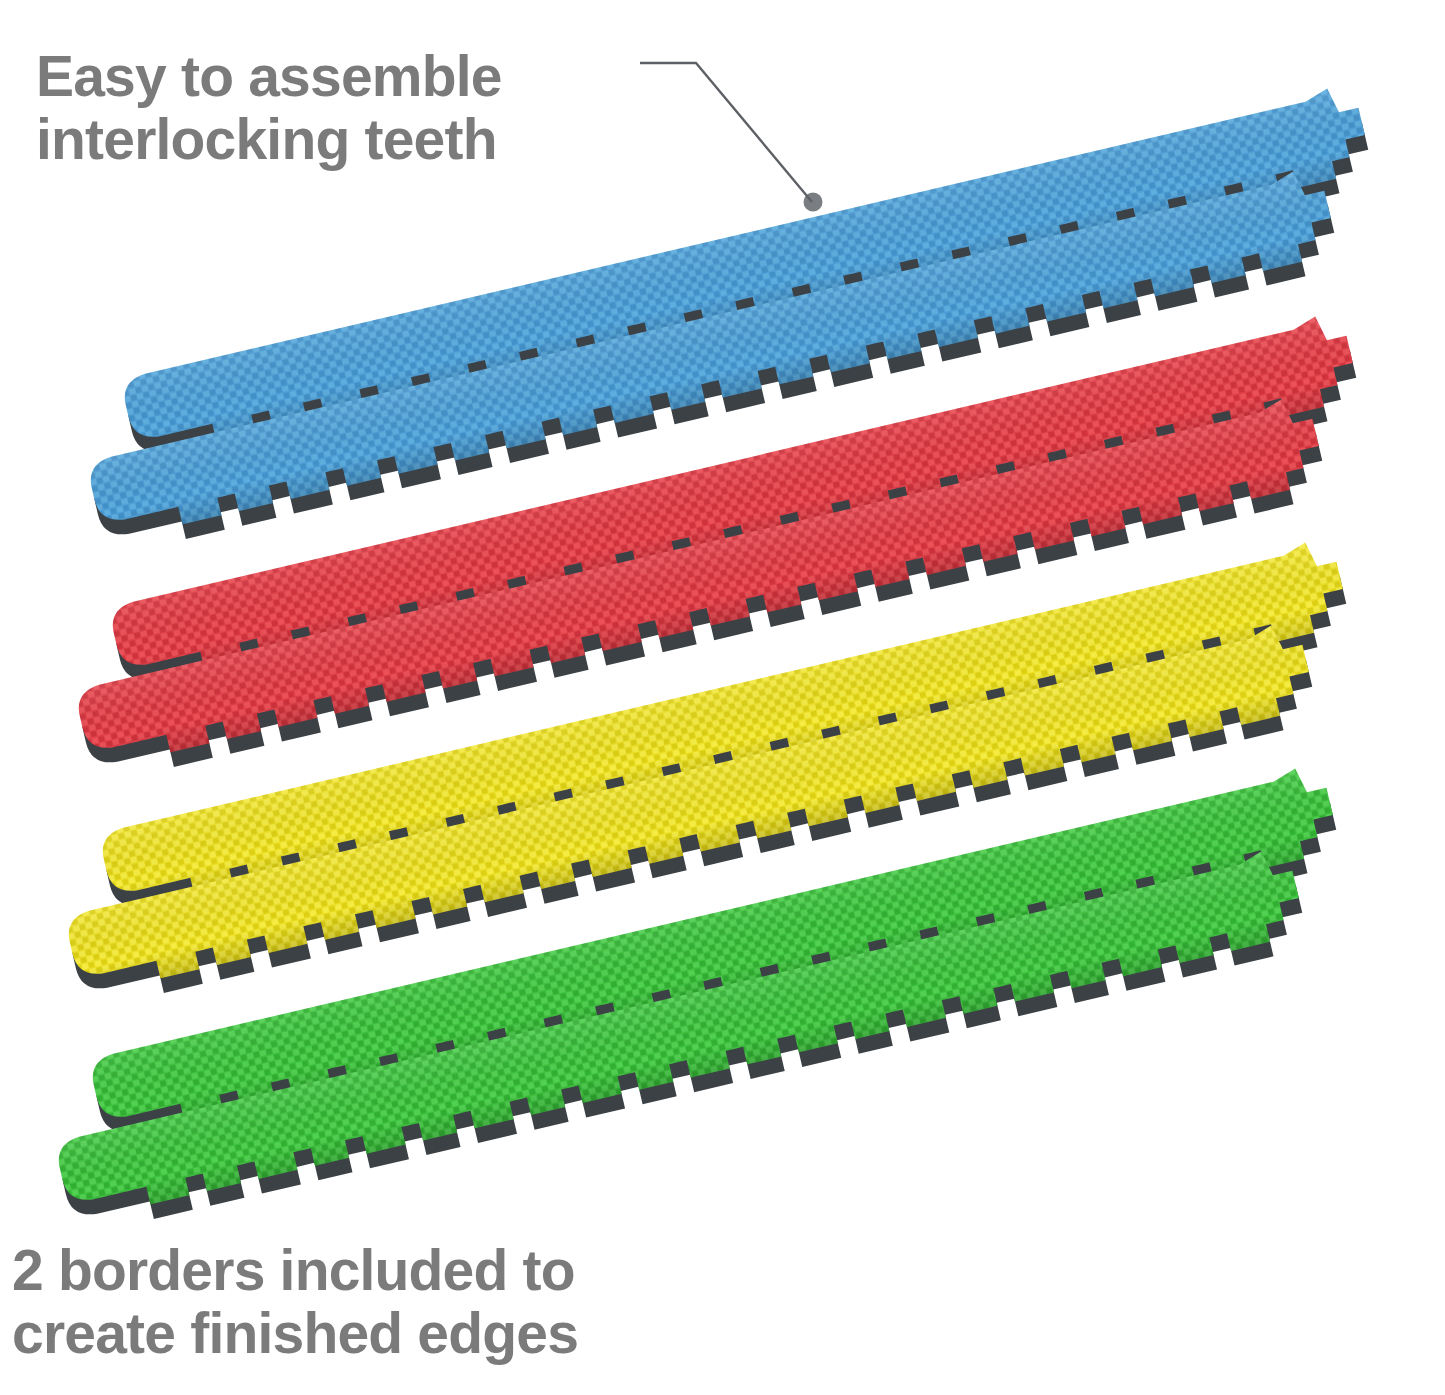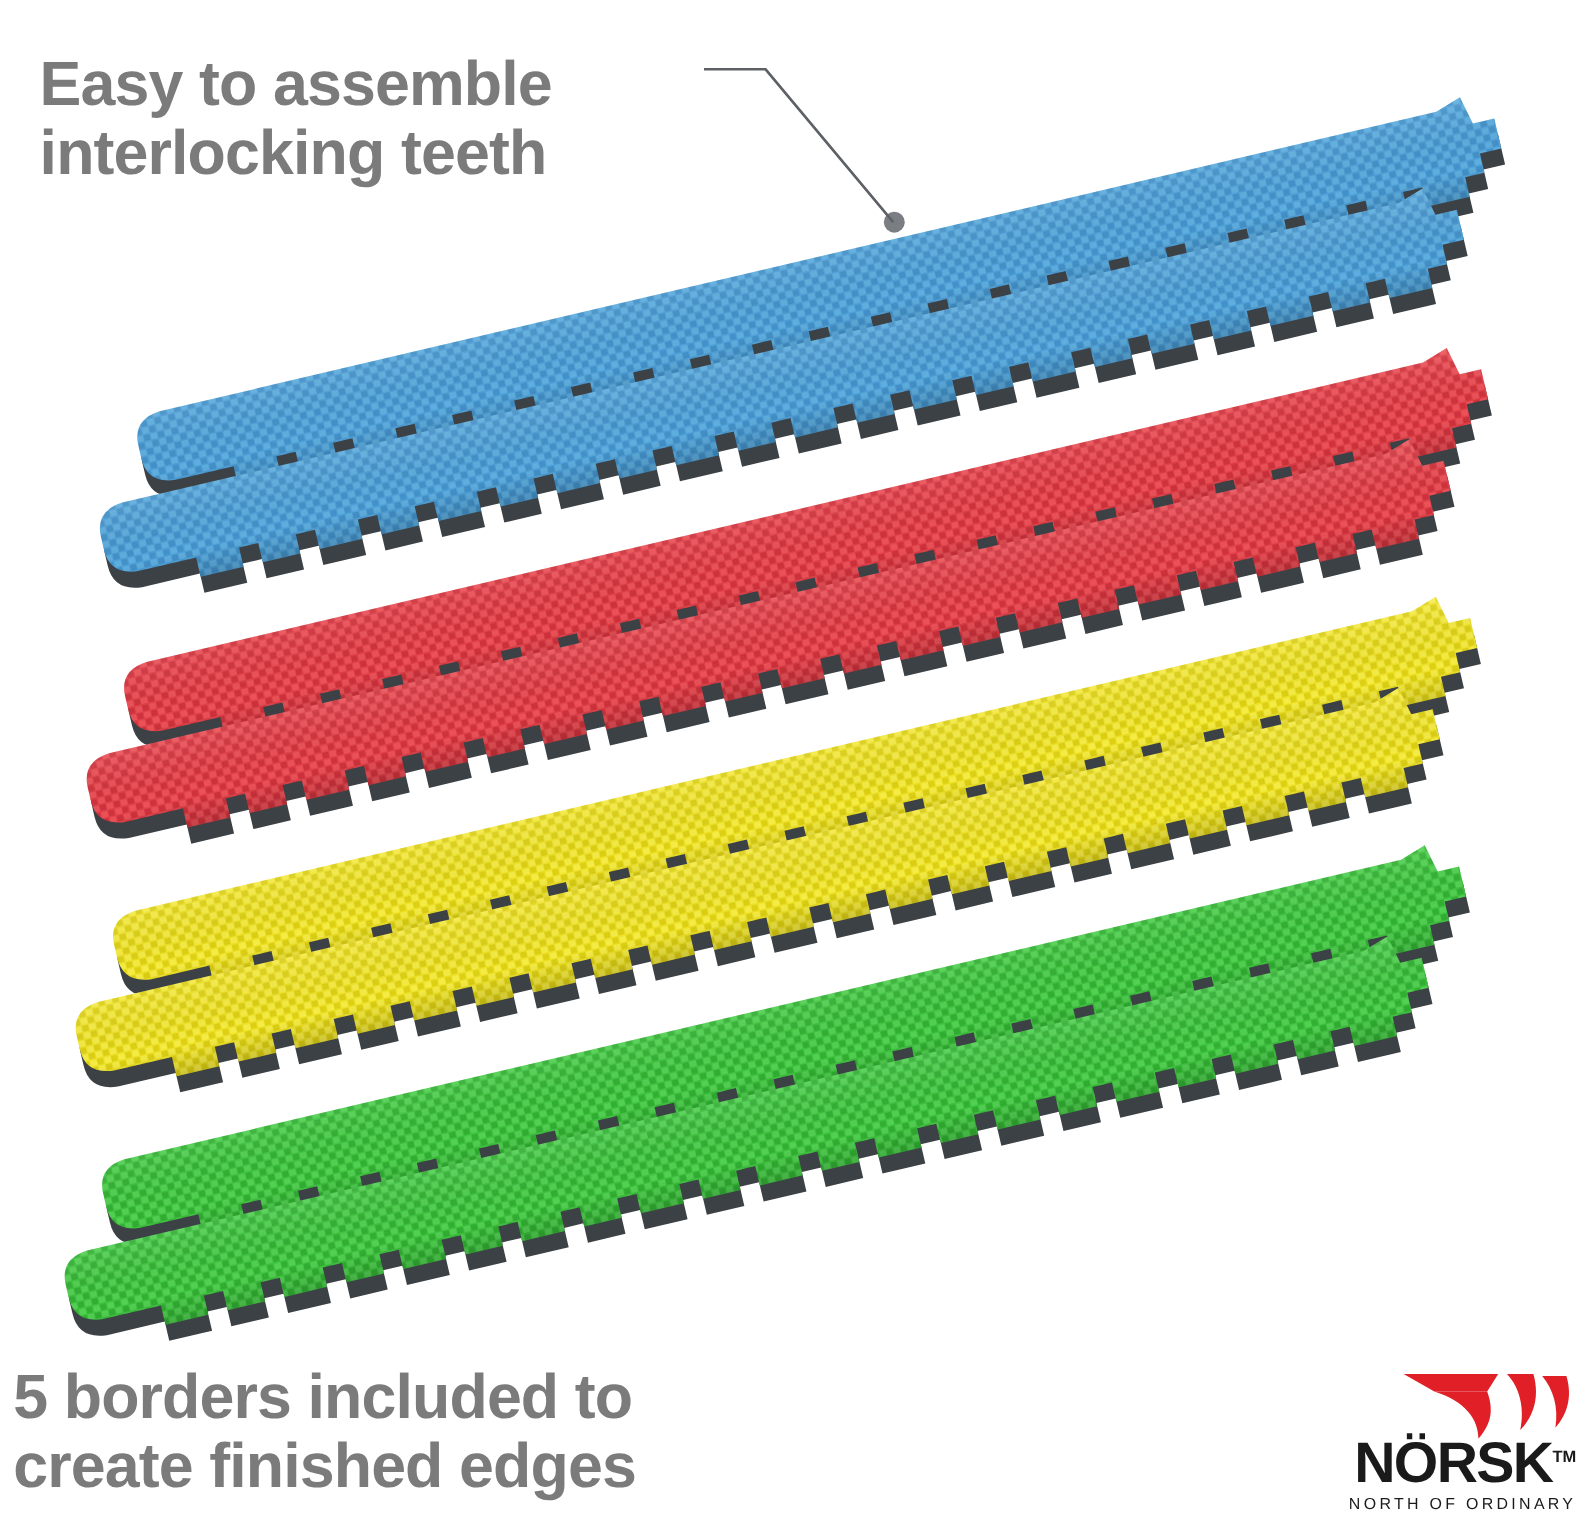--- a/index.html
+++ b/index.html
@@ -222,29 +222,17 @@
     <div class="strip" style="left:52px;top:1135px;transform:rotate(-13.2deg);">
       <svg width="1300" height="190" viewBox="0 0 1300 190">
         <use href="#bp-blue" x="0" y="15" fill="#3c4146"></use>
         <use href="#bp-blue" fill="url(#wv-green)"></use>
         <use href="#bp-blue" fill="url(#gsh-blue2)"></use>
       </svg>
     </div>
 
   </div>
 
-  <div class="callout" id="footline">5 borders included to
+  <div class="callout" id="footline">2 borders included to
 create finished edges</div>
 
-  <div id="logo">
-    <svg id="logo-mark" viewBox="0 0 158 70" width="158" height="70">
-      <g fill="#e01f26">
-        <path d="M2,11 L88,11 L78,27 L30,27 Z"></path>
-        <path d="M30,27 L78,27 C84,44 82,56 70,70 C70,52 58,36 30,27 Z"></path>
-        <path d="M96,11 L120,11 C126,32 120,50 108,62 C112,42 108,24 96,11 Z"></path>
-        <path d="M128,13 L150,13 C156,33 150,49 140,60 C143,41 138,25 128,13 Z"></path>
-      </g>
-    </svg>
-    <div id="wordmark"><span>NÖRSK</span><span class="tm">TM</span></div>
-    <div id="logo-tag">NORTH OF ORDINARY</div>
-  </div>
 
 </div>
 
 </body></html>

